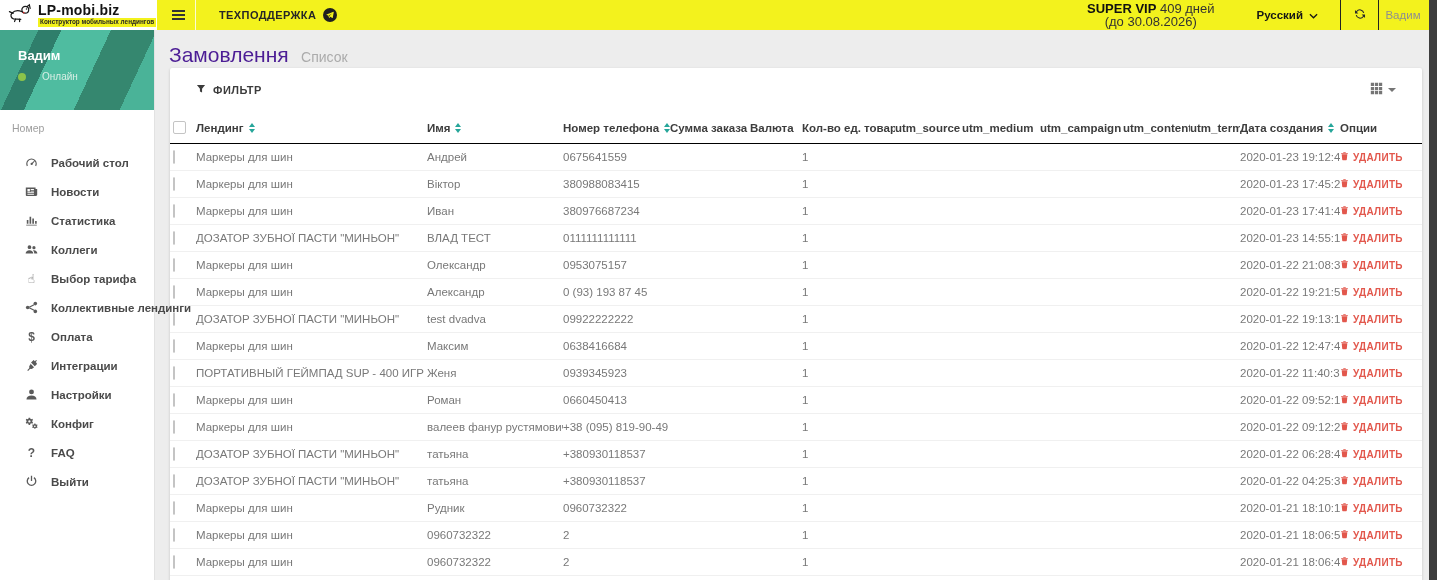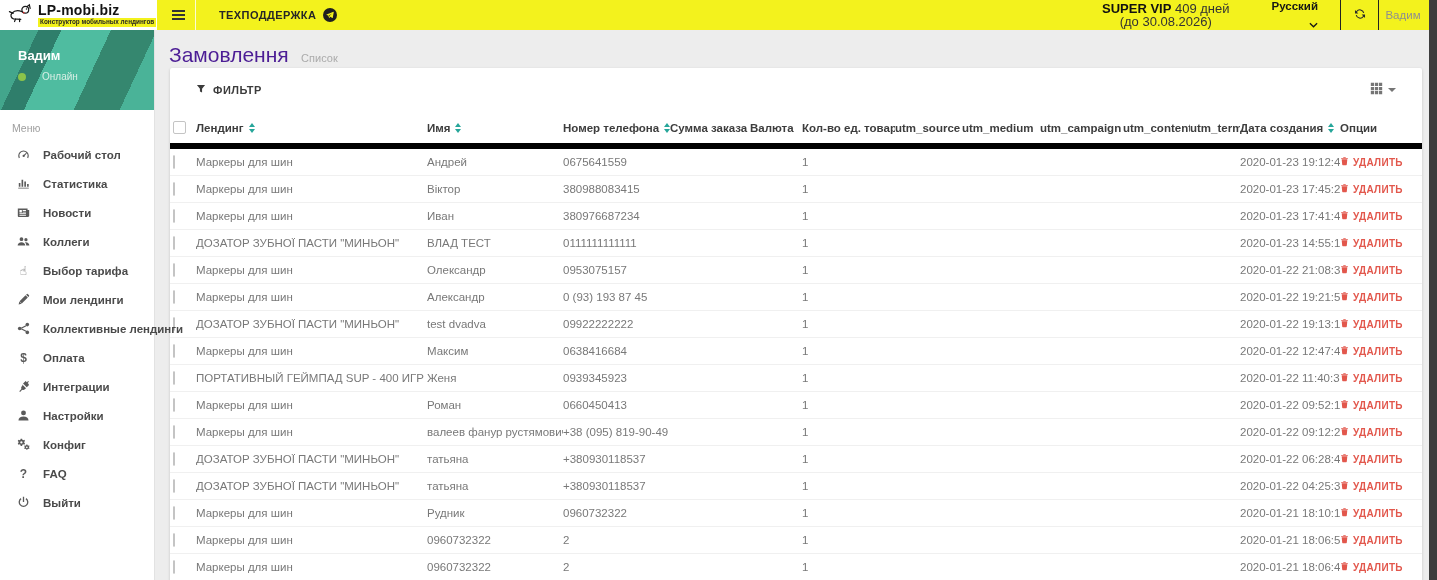--- a/index.html
+++ b/index.html
@@ -24,68 +24,68 @@
   .vsep-white { width:1px; height:30px; background:#fbfbd6; margin-left:5px; flex:none; }
   .support { display:flex; align-items:center; gap:7px; margin-left:23px;
     font-size:11px; font-weight:bold; color:#262626; letter-spacing:.4px; cursor:pointer; }
   .tg-circle { width:14px; height:14px; border-radius:50%; background:#1f1f1f;
     display:flex; align-items:center; justify-content:center; }
   .tg-circle svg { width:8px; height:8px; fill:#f3f21d; }
   .topbar-right { margin-left:auto; display:flex; align-items:center; height:30px; }
   .plan { font-size:13px; color:#333; line-height:13px; margin-right:42px;text-align:center; }
   .plan b { color:#111; }
   .lang { display:flex; align-items:flex-end; gap:6px; font-size:11.5px; font-weight:bold;
-    color:#161616; margin-right:22px; cursor:pointer;flex-direction:column; }
+    color:#161616; margin-right:22px; cursor:pointer; }
   .vsep-dark { width:1px; height:30px; background:#222; flex:none; }
   .refresh-btn { width:37px; height:30px; display:flex; align-items:center;
     justify-content:center; cursor:pointer; }
   .refresh-btn svg { width:12px; height:12px; fill:#2a2a2a; }
   .user-link { width:48px; text-align:center; font-size:11.5px; color:#8f8f8f;
     cursor:pointer; margin-right:10px; }
   
   .scrollbar { position:absolute; top:0; right:0; width:8px; height:580px;
     background:#3d3d3d; z-index:10; cursor:pointer; }
   
   .sidebar { position:absolute; top:30px; left:0; width:155px; height:550px;
     background:#fff; border-right:1px solid #e2e2e2; z-index:5; }
   .user-panel { height:80px; color:#fff; padding:18px 0 0 18px;
     background:linear-gradient(115deg,#43a68c 0%,#43a68c 20%,#2f7e6b 20%,#2f7e6b 32%,
       #4fbca0 32%,#4fbca0 58%,#35876f 58%,#35876f 82%,#4ab398 82%); }
   .user-name { font-size:13px; font-weight:bold; margin-bottom:8px; }
   .user-status { display:flex; align-items:center; gap:16px; font-size:10px; color:#d9efe5; }
   .status-dot { width:8px; height:8px; border-radius:50%; background:#8bc34a; }
   .menu-label { font-size:10.5px; color:#9e9e9e; padding:12px 0 6px 12px; }
-  .menu { list-style:none; margin:0; padding:0; }
+  .menu { list-style:none; margin:8px; padding:0; }
   .menu li { display:flex; align-items:center; height:29px; padding-left:16px; gap:12px;
     font-size:11.5px; font-weight:bold; color:#4a4a4a; cursor:pointer; white-space:nowrap; }
   .menu li.active { background:#ececec; color:#141414; }
   .mi-icon { width:15px; flex:none; display:flex; justify-content:center; align-items:center;
     color:#5a5a5a; font-size:12px; font-weight:bold; }
   .mi-icon svg { width:13px; height:13px; fill:#5a5a5a; }
   
   .main { position:absolute; top:30px; left:156px; width:1281px; height:550px;
     background:#ededed; overflow:hidden; }
   .page-head { padding:13px 0 0 13px; }
   .page-title { font-size:21px; color:#4c1d95; }
-  .page-subtitle { font-size:11px; color:#ababab; margin-left:8px; }
+  .page-subtitle { font-size:14px; color:#ababab; margin-left:8px; }
   .card { position:absolute; top:38px; left:14px; width:1252px; height:600px;
     background:#fff; border-radius:2px; box-shadow:0 1px 3px rgba(0,0,0,.18); }
   .card-toolbar { height:44px; display:flex; align-items:center;
     justify-content:space-between; padding:0 26px; }
   .filter-btn { display:flex; align-items:center; gap:7px; font-size:11px; font-weight:bold;
     color:#3c3c3c; letter-spacing:.5px; cursor:pointer; }
   .filter-btn svg { width:10px; height:10px; fill:#3c3c3c; }
   .grid-btn { display:flex; align-items:center; gap:5px; cursor:pointer; }
   .grid-btn svg { width:13px; height:13px; fill:#757575; }
   .caret { width:0; height:0; border-left:4px solid transparent;
     border-right:4px solid transparent; border-top:4px solid #757575; }
   
   table { border-collapse:collapse; table-layout:fixed; width:1252px; }
   th { text-align:left; font-size:11.5px; font-weight:bold; color:#3d3d3d;
-    padding:9px 4px 9px 0; border-bottom:6px solid #000000; white-space:nowrap;
+    padding:9px 4px 9px 0; border-bottom:1px solid #000000; white-space:nowrap;
     overflow:hidden; }
   th .th-wrap { display:flex; align-items:center; gap:5px; }
   td { font-size:11.5px; color:#787878; padding:7px 4px 7px 0;
     border-bottom:1px solid #f0f0f0; white-space:nowrap; overflow:hidden; }
   .checkbox { width:13px; height:13px; border:1px solid #c4c4c4; border-radius:2px;
     background:#fff; margin-left:3px; cursor:pointer; }
   .sort { display:inline-flex; flex-direction:column; gap:2px; }
   .sort i { display:block; width:0; height:0; border-left:3.5px solid transparent;
     border-right:3.5px solid transparent; }
   .sort .up { border-bottom:4px solid #26a69a; }
@@ -161,65 +161,57 @@
 </div>
 
 <div class="sidebar">
   <div class="user-panel">
     <div class="user-name">Вадим</div>
     <div class="user-status">
       <span class="status-dot"></span>
       <span>Онлайн</span>
     </div>
   </div>
-  <div class="menu-label">Меню</div>
+  <div class="menu-label">Номер</div>
   <ul class="menu" id="menu-list">
       <li>
         <span class="mi-icon">
           <svg viewBox="0 0 16 16">
             <path d="M8 3A6.5 6.5 0 0 0 1.5 9.5c0 1.1.3 2.1.8 3l1.3-.8a5 5 0 1 1 8.8 0l1.3.8c.5-.9.8-1.9.8-3A6.5 6.5 0 0 0 8 3zm3.6 2.6-3 2.7a1.4 1.4 0 1 0 1 1.1l2.6-3.2-.6-.6z"></path>
           </svg>
         </span>
         <span>Рабочий стол</span>
       </li>
       <li>
         <span class="mi-icon">
           <svg viewBox="0 0 16 16">
+            <path d="M1 3v9.2c0 .7.6 1.3 1.4 1.3h11.2c.8 0 1.4-.6 1.4-1.4V5h-2V3H1zm2 2h3v3H3V5zm4 0h4v1H7V5zm0 2h4v1H7V7zM3 9h8v1H3V9zm0 2h8v1H3v-1z"></path>
+          </svg>
+        </span>
+        <span>Новости</span>
+      </li>
+      <li>
+        <span class="mi-icon">
+          <svg viewBox="0 0 16 16">
             <path d="M1.5 13.2v1h13v-1h-13zM2.2 12V7.5h2V12h-2zm3.4 0V3.5h2V12h-2zm3.4 0V5.5h2V12H9zm3.4 0V8.5h2V12h-2z"></path>
           </svg>
         </span>
         <span>Статистика</span>
-      </li>
-      <li>
-        <span class="mi-icon">
-          <svg viewBox="0 0 16 16">
-            <path d="M1 3v9.2c0 .7.6 1.3 1.4 1.3h11.2c.8 0 1.4-.6 1.4-1.4V5h-2V3H1zm2 2h3v3H3V5zm4 0h4v1H7V5zm0 2h4v1H7V7zM3 9h8v1H3V9zm0 2h8v1H3v-1z"></path>
-          </svg>
-        </span>
-        <span>Новости</span>
       </li>
       <li>
         <span class="mi-icon">
           <svg viewBox="0 0 16 16">
             <path d="M5.5 7.5a2.3 2.3 0 1 0 0-4.6 2.3 2.3 0 0 0 0 4.6zm5.5.2a2 2 0 1 0 0-4 2 2 0 0 0 0 4zM.8 13c0-2.4 2-4.2 4.7-4.2s4.7 1.8 4.7 4.2H.8zm10.6 0c0-1.6-.6-2.9-1.6-3.8.4-.1.8-.2 1.2-.2 2.3 0 4.2 1.6 4.2 4h-3.8z"></path>
           </svg>
         </span>
         <span>Коллеги</span>
       </li>
       <li>
         <span class="mi-icon">☝</span>
         <span>Выбор тарифа</span>
-      </li>
-      <li>
-        <span class="mi-icon">
-          <svg viewBox="0 0 16 16">
-            <path d="M2 14l.9-3.6 2.7 2.7L2 14zm3.9-1.2L3.2 10l7.3-7.3 2.8 2.8-7.4 7.3zM14 4.8 11.2 2l.6-.6a1.2 1.2 0 0 1 1.7 0l1.1 1.1a1.2 1.2 0 0 1 0 1.7l-.6.6z"></path>
-          </svg>
-        </span>
-        <span>Мои лендинги</span>
       </li>
       <li>
         <span class="mi-icon">
           <svg viewBox="0 0 16 16">
             <circle cx="12.7" cy="3.2" r="2.2"></circle>
             <circle cx="3.3" cy="8" r="2.2"></circle>
             <circle cx="12.7" cy="12.8" r="2.2"></circle>
             <path d="M4.8 7.1l6-3.1.7 1.3-6 3.1zM4.8 8.9l6 3.1.7-1.3-6-3.1z"></path>
           </svg>
         </span>

